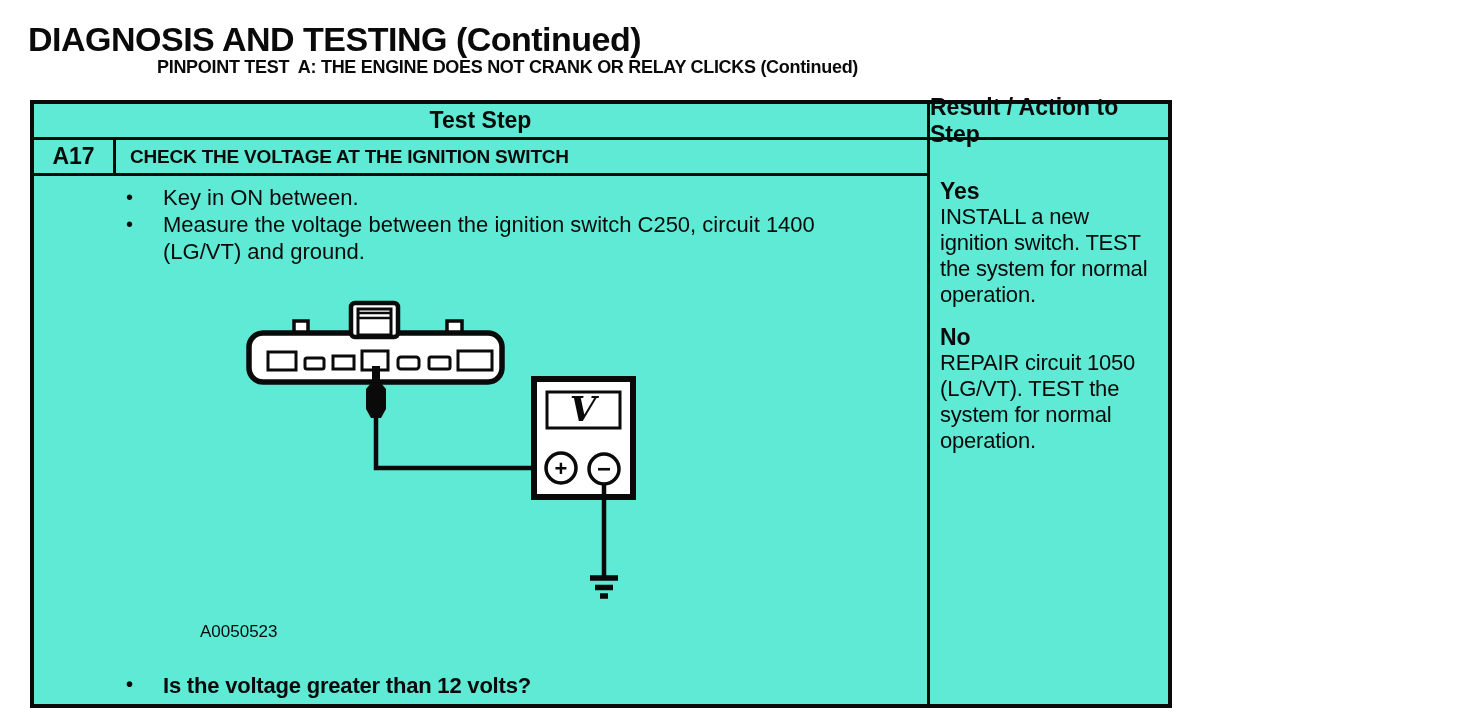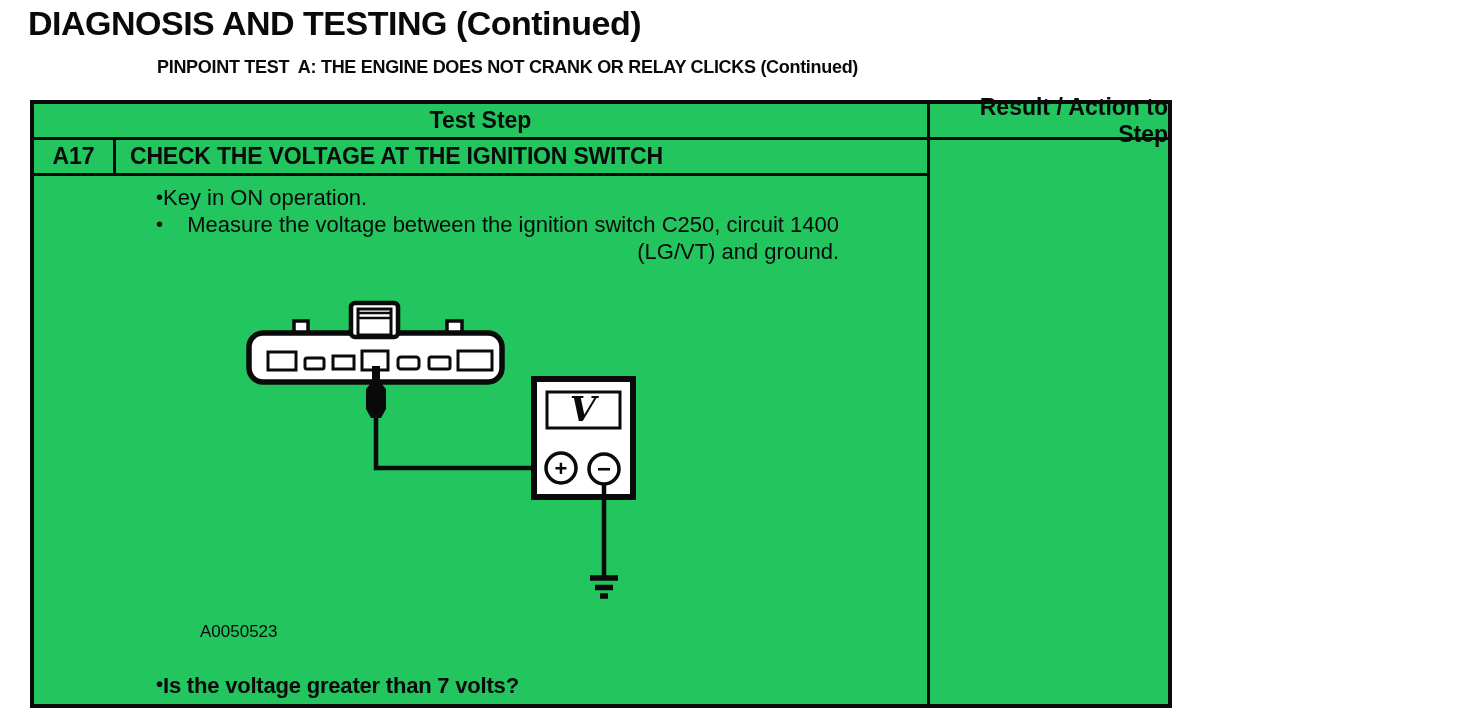--- a/index.html
+++ b/index.html
@@ -1,35 +1,34 @@
 <!DOCTYPE html>
 <html><head>
 <meta charset="utf-8">
 <style>
   * { margin:0; padding:0; box-sizing:border-box; }
   html,body { width:1472px; height:720px; background:#ffffff; overflow:hidden; }
   body { font-family:"Liberation Sans","DejaVu Sans",sans-serif; color:#0a0a0a; position:relative; }
 
   .page-title {
-    position:absolute; left:28px; top:4px;
+    position:absolute; left:28px; top:20px;
     font-size:34px; font-weight:bold; letter-spacing:-0.5px;text-align:center;
   }
   .pinpoint-title {
     position:absolute; left:157px; top:57px;
     font-size:18px; font-weight:bold; letter-spacing:-0.3px;
     white-space:pre;
   }
 
   .test-table {
     position:absolute; left:30px; top:100px;
     width:1142px; height:608px;
     border:4px solid #0a0a0a;
     display:flex; flex-direction:column;
-    background:#22c55e;
-    text-align:right;
+    background:#5eead4;
   }
   .hdr-row { display:flex; height:36px; border-bottom:3px solid #0a0a0a; flex:0 0 auto; }
   .hdr-left {
     width:896px; border-right:3px solid #0a0a0a;
     display:flex; align-items:center; justify-content:center;
     font-size:23px; font-weight:bold;
   }
   .hdr-right {
     flex:1; display:flex; align-items:center; justify-content:center;
     font-size:23px; font-weight:bold;
@@ -39,21 +38,21 @@
   .body-right { flex:1; padding:38px 20px 0 10px; }
 
   .step-row { display:flex; height:36px; border-bottom:3px solid #0a0a0a; }
   .step-id {
     width:82px; border-right:3px solid #0a0a0a;
     display:flex; align-items:center; justify-content:center;
     font-size:23px; font-weight:bold;
   }
   .step-title {
     flex:1; display:flex; align-items:center;
-    padding-left:14px; font-size:23px; font-weight:bold; letter-spacing:-0.2px;
+    padding-left:14px; font-size:19px; font-weight:bold; letter-spacing:-0.2px;
   }
 
   .bullet-list { position:absolute; left:92px; top:44px; }
   .bullet-item { display:flex; font-size:22px; line-height:27px; }
   .bullet-marker { width:37px; flex:0 0 auto; font-size:20px; }
   .bullet-text { max-width:676px; }
 
   .figure-label { position:absolute; left:130px; top:482px; font-size:17px;margin-left:36px; }
 
   .question-row { position:absolute; left:92px; top:533px; display:flex; }
@@ -89,21 +88,21 @@
 
     <div class="body-left">
       <div class="step-row">
         <div class="step-id">A17</div>
         <div class="step-title">CHECK THE VOLTAGE AT THE IGNITION SWITCH</div>
       </div>
 
       <div class="bullet-list">
         <div class="bullet-item">
           <span class="bullet-marker">•</span>
-          <span class="bullet-text">Key in ON operation.</span>
+          <span class="bullet-text">Key in ON between.</span>
         </div>
         <div class="bullet-item">
           <span class="bullet-marker">•</span>
           <span class="bullet-text">Measure the voltage between the ignition switch C250, circuit 1400 (LG/VT) and ground.</span>
         </div>
       </div>
 
       <svg class="diagram-svg" width="400" height="312" viewBox="245 292 400 312" xmlns="http://www.w3.org/2000/svg">
 
         <rect class="ln fillw" x="294" y="321" width="14" height="14" stroke-width="3.5"></rect>
@@ -136,19 +135,29 @@
         <text class="term-sign" x="604" y="477" font-size="24" text-anchor="middle">−</text>
 
         <path class="ln" d="M604 484 V578" stroke-width="4.5"></path>
         <path class="ln" d="M590 578 H618 M595 587.5 H613 M600 596 H608" stroke-width="5.5"></path>
       </svg>
 
       <div class="figure-label">A0050523</div>
 
       <div class="question-row">
         <span class="bullet-marker">•</span>
-        <span class="question-text">Is the voltage greater than 7 volts?</span>
+        <span class="question-text">Is the voltage greater than 12 volts?</span>
       </div>
     </div>
 
+    <div class="body-right">
+      <div>
+        <div class="result-label">Yes</div>
+        <div class="result-text">INSTALL a new ignition switch. TEST the system for normal operation.</div>
+      </div>
+      <div class="result-block-no">
+        <div class="result-label">No</div>
+        <div class="result-text">REPAIR circuit 1050 (LG/VT). TEST the system for normal operation.</div>
+      </div>
+    </div>
 
   </div>
 </div>
 
 </body></html>

